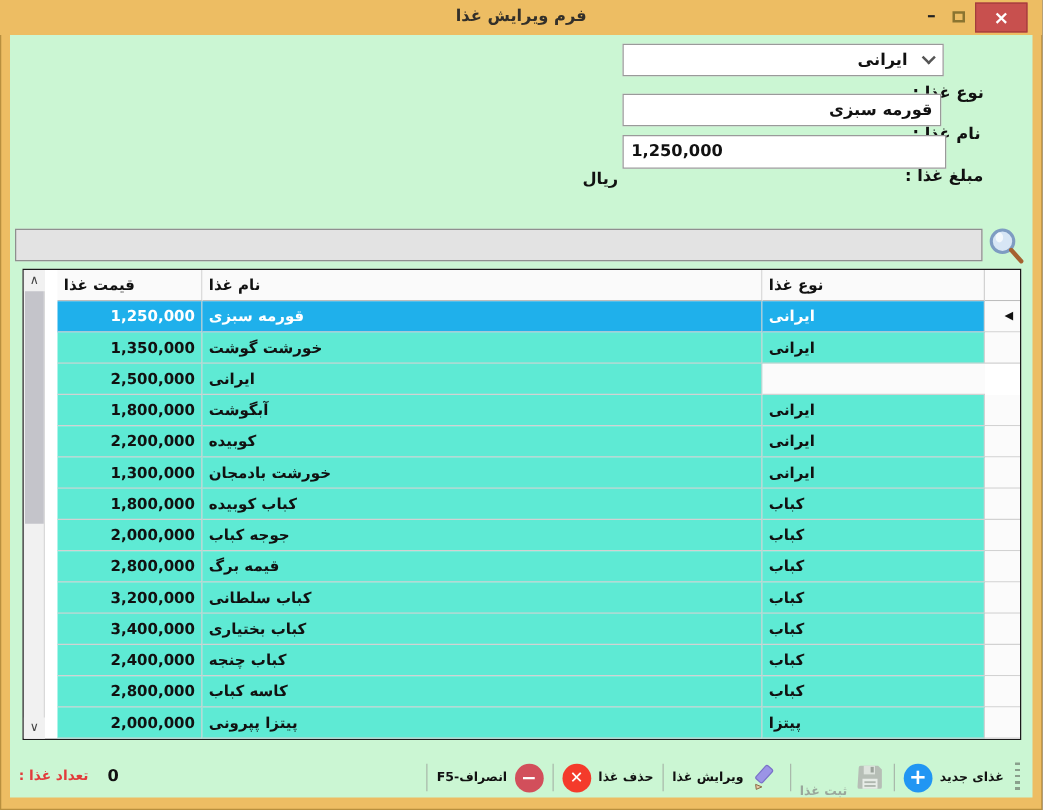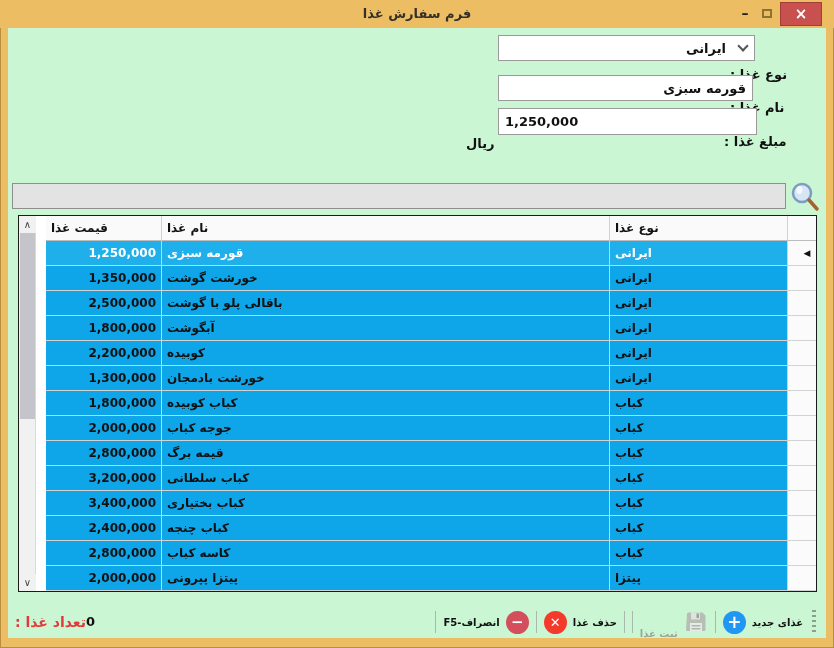--- a/index.html
+++ b/index.html
@@ -42,28 +42,28 @@
         background:#fff;display:flex;flex-direction:row;overflow:hidden;}
   .vscroll{position:relative;width:17px;background:#F1F1F1;border-right:1px solid #d9d9d9;flex:none;}
   .varrow{position:absolute;left:0;width:17px;height:17px;display:flex;align-items:center;justify-content:center;
           font-size:10px;color:#444;background:#F1F1F1;}
   .varrow.up{top:0;} .varrow.down{bottom:0;}
   .vthumb{position:absolute;left:1px;top:17px;width:15px;height:186px;background:#C4C4CA;}
   .gtable{flex:1;display:flex;flex-direction:column;margin-left:10px;}
   .grow{display:grid;grid-template-columns:116px 448px 178px 38px;height:25px;flex:none;}
   .gcell{border-right:1px solid #D2D2D2;border-bottom:1px solid #D2D2D2;display:flex;align-items:center;
          justify-content:flex-end;padding:0 5px;font-size:12px;font-weight:bold;color:#111;
-         direction:rtl;overflow:hidden;white-space:nowrap;background:#0ea5e9;}
+         direction:rtl;overflow:hidden;white-space:nowrap;background:#5eead4;}
   .gcell.num{direction:ltr;}
   .ghead .gcell{background:#FAFAFA;border-bottom:1px solid #bdbdbd;}
   .rowhdr{background:#FBFBFB !important;border-right:none;justify-content:center;padding:0;}
   .grow.sel .gcell:not(.rowhdr){background:#1FB0EB;color:#fff;}
   .seltri{font-size:9px;color:#111;}
   
-  .count-lbl{position:absolute;left:7px;top:586px;font-size:14px;font-weight:bold;color:#E23B3B;direction:rtl;}
+  .count-lbl{position:absolute;left:7px;top:586px;font-size:11px;font-weight:bold;color:#E23B3B;direction:rtl;}
   .count-val{position:absolute;left:78px;top:586px;font-size:13px;font-weight:bold;color:#111;}
   .toolbar{position:absolute;right:10px;top:578px;height:32px;display:flex;align-items:center;gap:7px;}
   .tsep{width:1px;height:22px;background:#a9b9ab;flex:none;}
   .tbtn{display:flex;align-items:center;gap:6px;cursor:pointer;}
   .tlabel{font-size:10px;font-weight:bold;color:#111;direction:rtl;white-space:nowrap;}
   .tlabel.disabled{color:#9aa79c;margin-top:22px;}
   .circ{width:23px;height:23px;border-radius:50%;display:flex;align-items:center;justify-content:center;
         color:#fff;font-weight:bold;flex:none;}
   .c-plus{background:#2196F3;font-size:17px;}
   .c-x{background:#F43B2B;font-size:13px;}
@@ -71,21 +71,21 @@
   .grip{width:4px;height:24px;margin-left:2px;
         background:repeating-linear-gradient(to bottom,#8aa08c 0 2px,transparent 2px 5px);}
   .icon-svg{flex:none;display:block;}
 </style>
 </head>
 <body>
 
 <div class="window">
 
   <div class="titlebar">
-    <div class="title">فرم سفارش غذا</div>
+    <div class="title">فرم ویرایش غذا</div>
     <div class="winbtn btn-min">–</div>
     <div class="winbtn btn-max">
       <span class="max-square"></span>
     </div>
     <div class="winbtn btn-close">×</div>
   </div>
 
   <div class="client">
 
     <div class="flabel lbl-type">نوع غذا :</div>
@@ -133,21 +133,20 @@
               </div>
             </div>
             <div class="grow">
               <div class="gcell num">1,350,000</div>
               <div class="gcell">خورشت گوشت</div>
               <div class="gcell">ایرانی</div>
               <div class="gcell rowhdr"></div>
             </div>
             <div class="grow">
               <div class="gcell num">2,500,000</div>
-              <div class="gcell">باقالی پلو با گوشت</div>
               <div class="gcell">ایرانی</div>
               <div class="gcell rowhdr"></div>
             </div>
             <div class="grow">
               <div class="gcell num">1,800,000</div>
               <div class="gcell">آبگوشت</div>
               <div class="gcell">ایرانی</div>
               <div class="gcell rowhdr"></div>
             </div>
             <div class="grow">
@@ -227,20 +226,27 @@
 
       <span class="tsep"></span>
 
       <div class="tbtn">
         <span class="circ c-x">✕</span>
         <span class="tlabel">حذف غذا</span>
       </div>
 
       <span class="tsep"></span>
 
+      <div class="tbtn">
+        <span class="tlabel">ویرایش غذا</span>
+        <svg class="icon-svg" width="24" height="24" viewBox="0 0 24 24">
+          <rect x="7" y="2" width="7" height="14" rx="1.5" transform="rotate(42 10 9)" fill="#9B94E6" stroke="#7A72C9" stroke-width="1"></rect>
+          <path d="M3.5 17.5 L8.5 19.5 L4 21.5 Z" fill="#E8C9A8" stroke="#8a6a45" stroke-width="0.8"></path>
+        </svg>
+      </div>
 
       <span class="tsep"></span>
 
       <div class="tbtn">
         <span class="tlabel disabled">ثبت غذا</span>
         <svg class="icon-svg" width="24" height="24" viewBox="0 0 24 24">
           <path d="M3 4 a1.5 1.5 0 0 1 1.5-1.5 h14 l3 3 v14 a1.5 1.5 0 0 1 -1.5 1.5 h-16.5 a1.5 1.5 0 0 1 -1.5-1.5 Z" fill="#B6BEB6"></path>
           <rect x="7" y="2.5" width="9" height="7" fill="#DDE3DD"></rect>
           <rect x="12.5" y="3.5" width="2.5" height="4.5" fill="#9aa39a"></rect>
           <rect x="6" y="13" width="12" height="8" fill="#E7ECE7"></rect>

